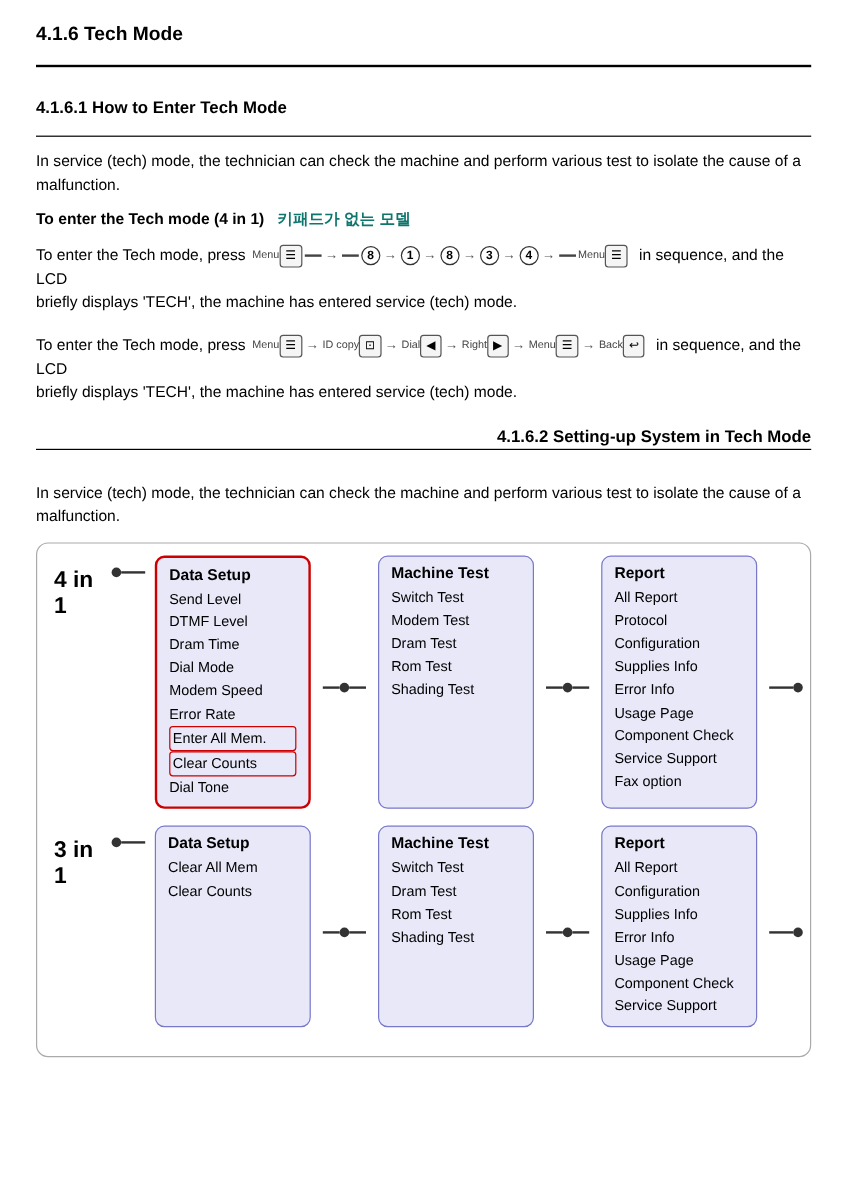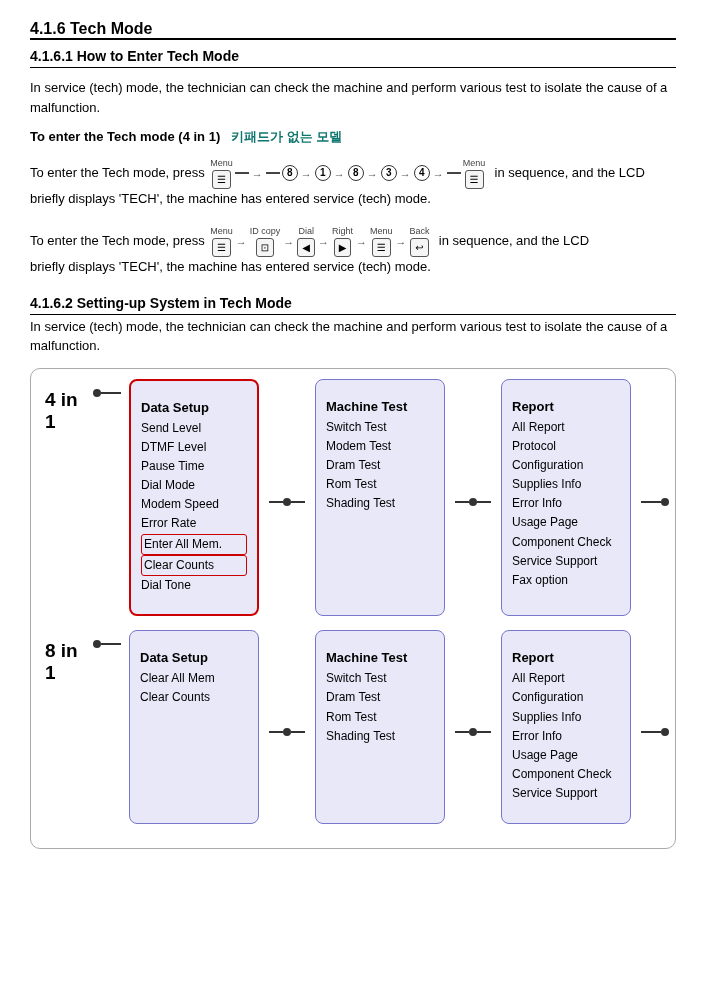--- a/index.html
+++ b/index.html
@@ -8,37 +8,38 @@
       font-size: 13px;
       color: #000;
       background: #fff;
       width: 706px;
       padding: 20px 30px;
     }
     h1.section-title {
       font-size: 16px;
       font-weight: bold;
       border-bottom: 2px solid #000;
-      padding-bottom: 0;
-      margin-bottom: 8px;
+      padding-bottom: 16px;
+      margin-bottom: 25px;
     }
     h2.subsection-title {
       font-size: 14px;
       font-weight: bold;
       border-bottom: 1.5px solid #000;
-      padding-bottom: 3px;
+      padding-bottom: 16px;
       margin-bottom: 10px;
     }
     h3.sub-subsection-title {
       font-size: 14px;
       font-weight: bold;
       border-bottom: 1.5px solid #000;
       padding-bottom: 3px;
-      margin-bottom: 2px;
+      margin-bottom: 26px;
       margin-top: 18px;
+      text-align: right;
     }
     .paragraph {
       margin-bottom: 10px;
       line-height: 1.5;
     }
     .bold-label {
       font-weight: bold;
     }
     .red-text {
       color: #0f766e;
@@ -109,21 +110,21 @@
     }
     .boxes-area {
       display: flex;
       gap: 10px;
       flex: 1;
     }
     .menu-box {
       border: 1.5px solid #7777cc;
       border-radius: 8px;
       background: #e8e8f8;
-      padding: 19px 10px;
+      padding: 6px 10px;
       min-width: 130px;
       flex: 1;
     }
     .menu-box.highlighted {
       border: 2px solid #cc0000;
     }
     .menu-box-title {
       font-weight: bold;
       font-size: 13px;
       margin-bottom: 4px;
@@ -175,21 +176,21 @@
       font-size: 10px;
       font-weight: bold;
     }
     .key-label-above {
       font-size: 9px;
       text-align: center;
       color: #444;
     }
     .key-col {
       display: flex;
-      flex-direction: column;
+      flex-direction: row;
       align-items: center;
     }
   </style>
 </head>
 <body>
 
 <h1 class="section-title">4.1.6 Tech Mode</h1>
 
 <div class="section-block">
   <h2 class="subsection-title">4.1.6.1 How to Enter Tech Mode</h2>
@@ -291,21 +292,21 @@
       <div class="connector-line">
         <span class="dot-left"></span>
         <span class="horiz-line"></span>
       </div>
       <div class="boxes-area">
 
         <div class="menu-box highlighted">
           <div class="menu-box-title">Data Setup</div>
           <div class="menu-box-item">Send Level</div>
           <div class="menu-box-item">DTMF Level</div>
-          <div class="menu-box-item">Pause Time</div>
+          <div class="menu-box-item">Dram Time</div>
           <div class="menu-box-item">Dial Mode</div>
           <div class="menu-box-item">Modem Speed</div>
           <div class="menu-box-item">Error Rate</div>
           <div class="menu-box-item highlighted-item">Enter All Mem.</div>
           <div class="menu-box-item highlighted-item">Clear Counts</div>
           <div class="menu-box-item">Dial Tone</div>
         </div>
 
         <div class="between-connector">
           <span class="line-segment"></span>
@@ -342,21 +343,21 @@
         </div>
 
         <div class="connector-line">
           <span class="horiz-line"></span>
           <span class="dot-right"></span>
         </div>
       </div>
     </div>
 
     <div class="diagram-row">
-      <div class="row-label">8 in 1</div>
+      <div class="row-label">3 in 1</div>
       <div class="connector-line">
         <span class="dot-left"></span>
         <span class="horiz-line"></span>
       </div>
       <div class="boxes-area">
 
         <div class="menu-box">
           <div class="menu-box-title">Data Setup</div>
           <div class="menu-box-item">Clear All Mem</div>
           <div class="menu-box-item">Clear Counts</div>

